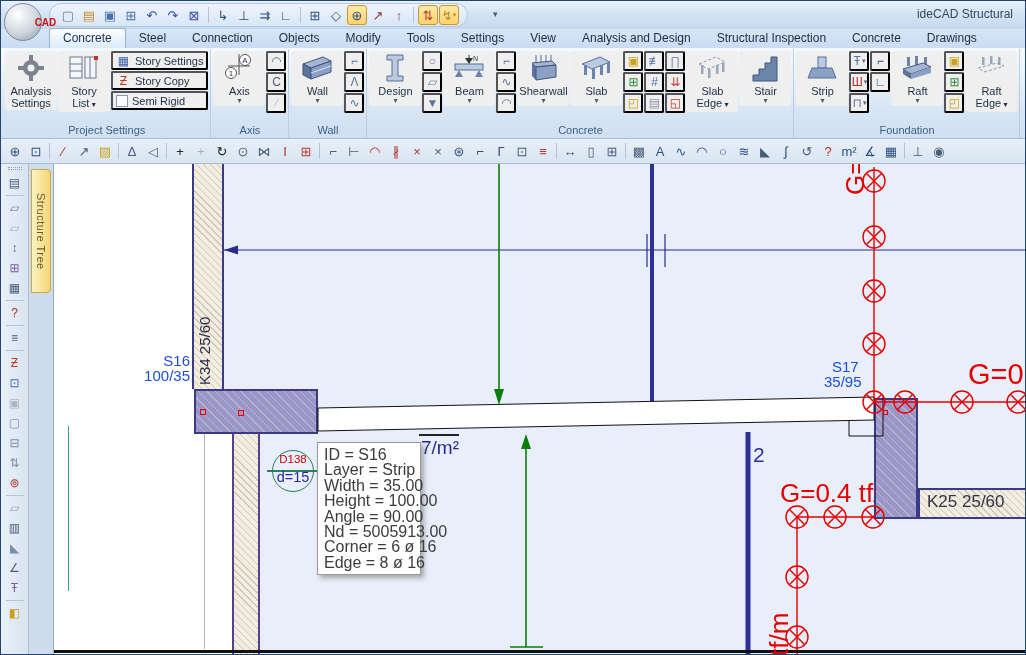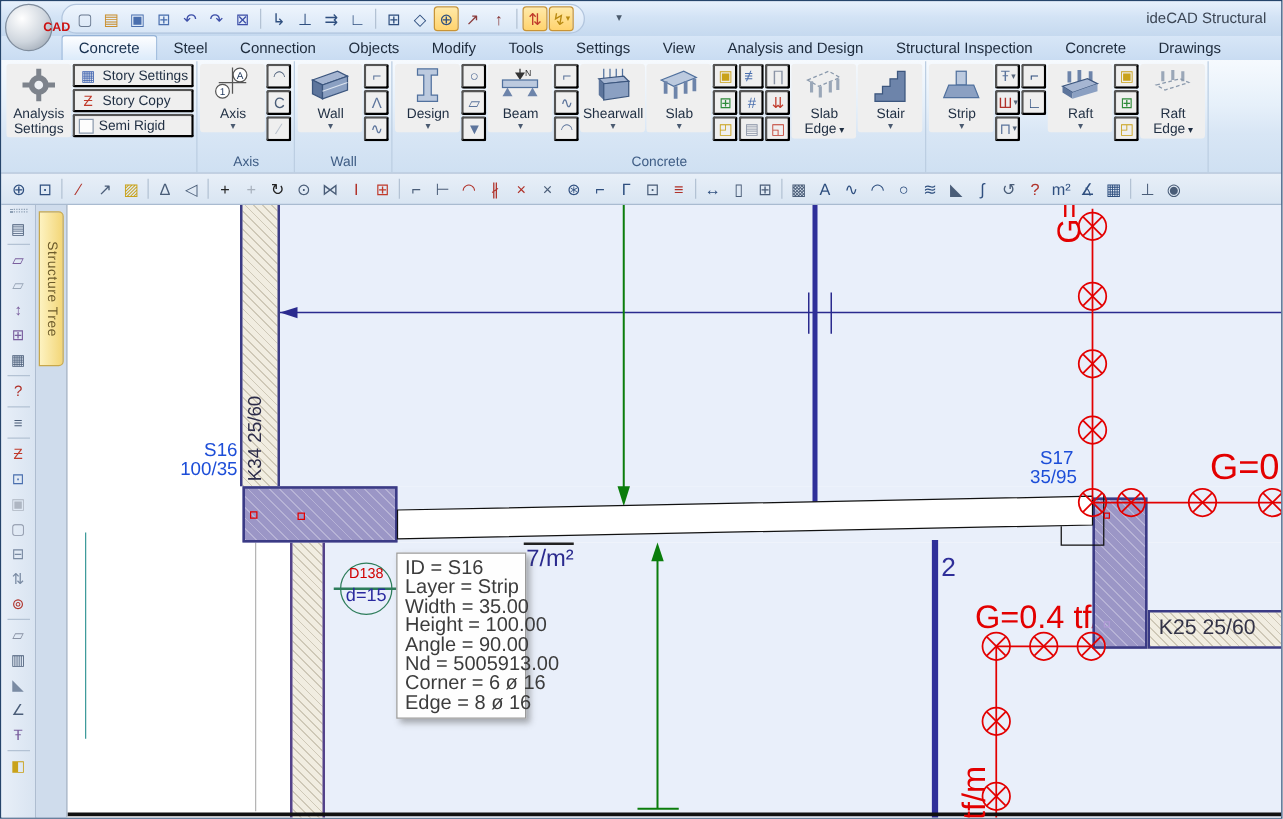--- a/index.html
+++ b/index.html
@@ -148,35 +148,50 @@
                     <rect x="1" y="12" width="6" height="4"></rect>
                     <rect x="21" y="12" width="6" height="4"></rect>
                     <circle cx="14" cy="14" r="8"></circle>
                   </g>
                   <circle cx="14" cy="14" r="3.5" fill="#eef1f5"></circle>
                 </svg></span>
             </div>
             <div class="rtext">Analysis
 Settings</div>
           </button>
+          <button class="rbig">
+            <div class="ricon">
+              <span><svg width="30" height="26" viewBox="0 0 30 26">
+                  <rect x="1" y="2" width="12" height="21" fill="#f4f6f9" stroke="#6b7b92"></rect>
+                  <line x1="1" y1="9" x2="13" y2="9" stroke="#6b7b92"></line>
+                  <line x1="1" y1="16" x2="13" y2="16" stroke="#6b7b92"></line>
+                  <rect x="16" y="2" width="11" height="21" fill="#f4f6f9" stroke="#6b7b92"></rect>
+                  <line x1="21" y1="2" x2="21" y2="23" stroke="#6b7b92"></line>
+                  <rect x="25" y="1" width="4" height="4" fill="#d03020"></rect>
+                </svg></span>
+            </div>
+            <div class="rtext">Story
+List<span style="font-size: 8px;"> ▾</span></div>
+          </button>
           <div class="rstack">
             <button class="rsm">
               <span class="g" style="color: rgb(58, 95, 174);">▦</span>
               <span>Story Settings</span>
             </button>
             <button class="rsm">
               <span class="g" style="color: rgb(192, 58, 43);">Ƶ</span>
               <span>Story Copy</span>
             </button>
             <button class="rsm">
               <span class="cbx"></span>
               <span>Semi Rigid</span>
             </button>
           </div>
         </div>
+        <div class="rlabel">Project Settings</div>
       </section>
       <section class="rgroup">
         <div class="ritems">
           <button class="rbig">
             <div class="ricon">
               <span><svg width="30" height="30" viewBox="0 0 30 30">
                   <line x1="15" y1="1" x2="15" y2="22" stroke="#555"></line>
                   <line x1="4" y1="13" x2="26" y2="13" stroke="#555"></line>
                   <circle cx="7" cy="20" r="5.5" fill="#fff" stroke="#555"></circle>
                   <text x="7" y="23" font-size="8" text-anchor="middle" fill="#223a5e">1</text>
@@ -427,20 +442,21 @@
                   <rect x="6" y="2" width="2.5" height="8" fill="#9aa7b8"></rect>
                   <rect x="14" y="1" width="2.5" height="8" fill="#9aa7b8"></rect>
                   <rect x="22" y="2" width="2.5" height="8" fill="#9aa7b8"></rect>
                   <polygon points="2,13 21,8 28,11 9,17" fill="none" stroke="#8a99ac" stroke-dasharray="3 2"></polygon>
                 </svg></span>
             </div>
             <div class="rtext">Raft
 Edge<span style="font-size: 8px;"> ▾</span></div>
           </button>
         </div>
+        <div class="rlabel">Foundation</div>
       </section>
     </div>
 
   <div class="toolbar2" id="toolbar2">
       <div class="t2btn" style="color: rgb(47, 79, 127);">⊕</div>
       <div class="t2btn" style="color: rgb(47, 79, 127);">⊡</div>
       <div class="t2sep"></div>
       <div class="t2btn" style="color: rgb(176, 50, 42);">∕</div>
       <div class="t2btn" style="color: rgb(74, 93, 120);">↗</div>
       <div class="t2btn" style="color: rgb(201, 162, 26);">▨</div>

